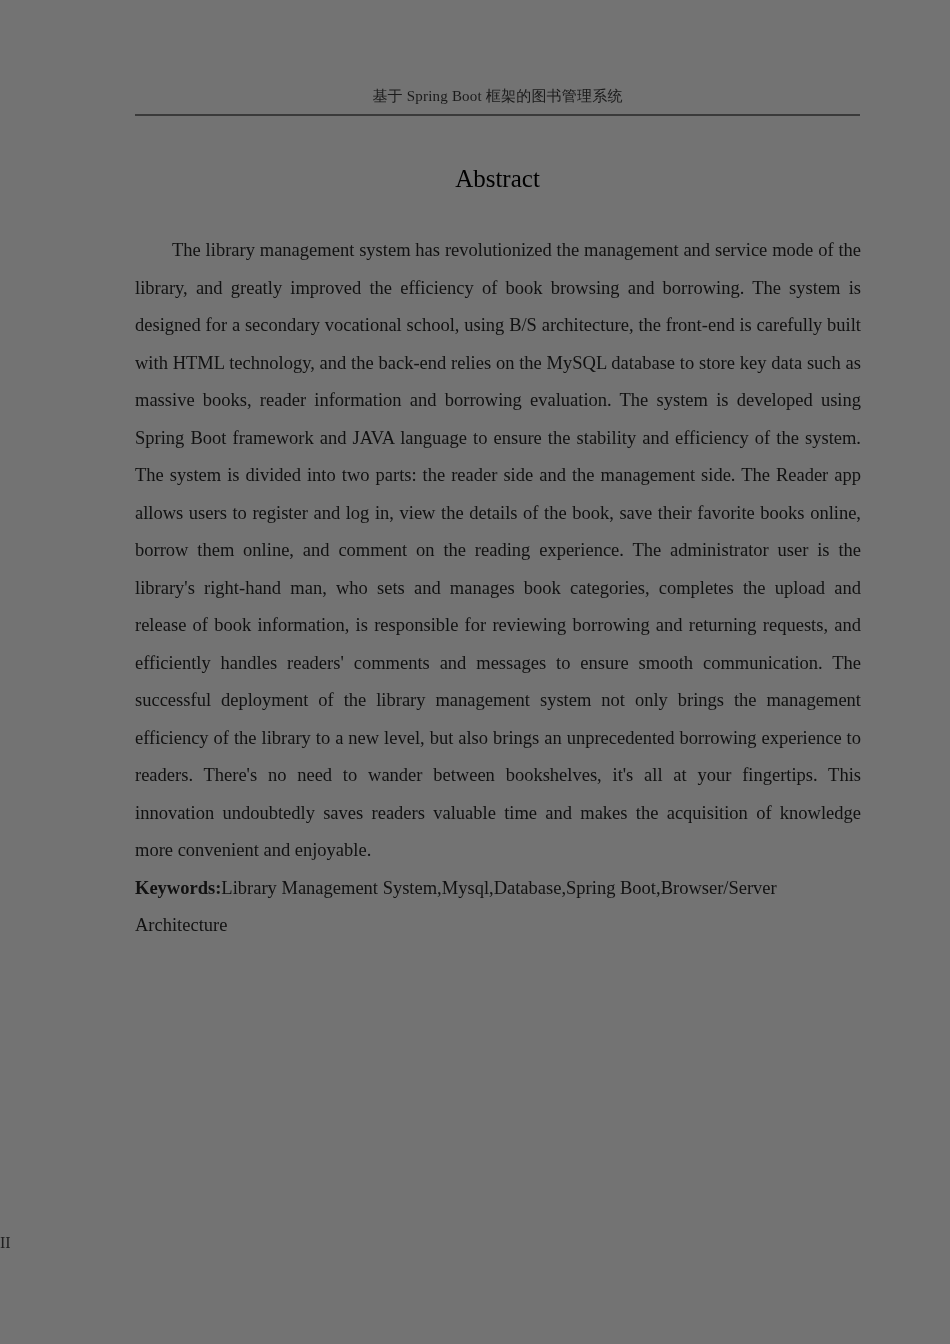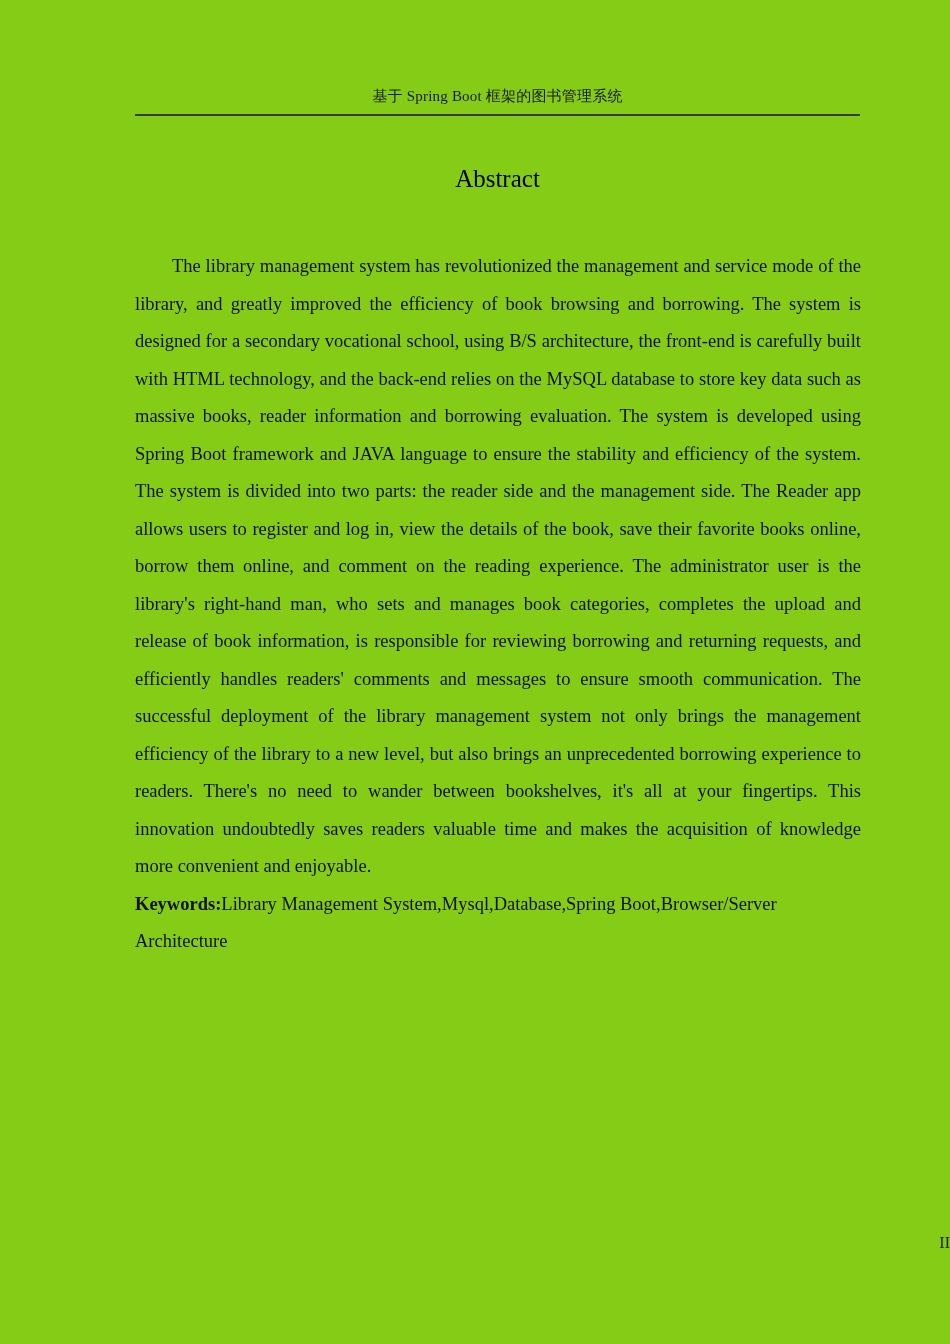--- a/index.html
+++ b/index.html
@@ -6,21 +6,21 @@
     margin: 0;
     padding: 0;
     background: #ffffff;
   }
 
   .page {
     position: relative;
     width: 950px;
     height: 1344px;
     margin: 0 auto;
-    background: #84cc16;
+    background: #737373;
     box-sizing: border-box;
     overflow: hidden;
     font-family: "Liberation Serif", "DejaVu Serif", serif;
     color: #000000;
   }
 
   
   .header-block {
     position: absolute;
     left: 135px;
@@ -56,21 +56,21 @@
     font-weight: normal;
     line-height: 34px;
     color: #000000;
     font-family: "Liberation Serif", "DejaVu Serif", serif;
   }
 
   
   .content {
     position: absolute;
     left: 135px;
-    top: 248px;
+    top: 232px;
     width: 726px;
   }
 
   .abstract-body {
     text-align: justify;
     text-justify: inter-word;
     text-indent: 37px;
     font-size: 18.5px;
     line-height: 37.5px;
     color: #111111;
@@ -96,21 +96,21 @@
   .keywords-value {
     font-weight: normal;
   }
 
   
   .page-number {
     position: absolute;
     left: 0;
     top: 1232px;
     width: 950px;
-    text-align: right;
+    text-align: left;
     font-size: 16px;
     line-height: 22px;
     color: #1f1f1f;
     font-family: "Liberation Serif", "DejaVu Serif", serif;
   }
 </style>
 </head>
 <body>
 
 <div class="page">

